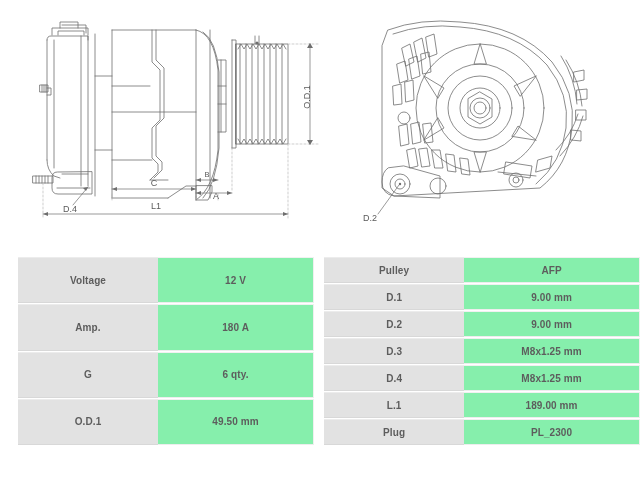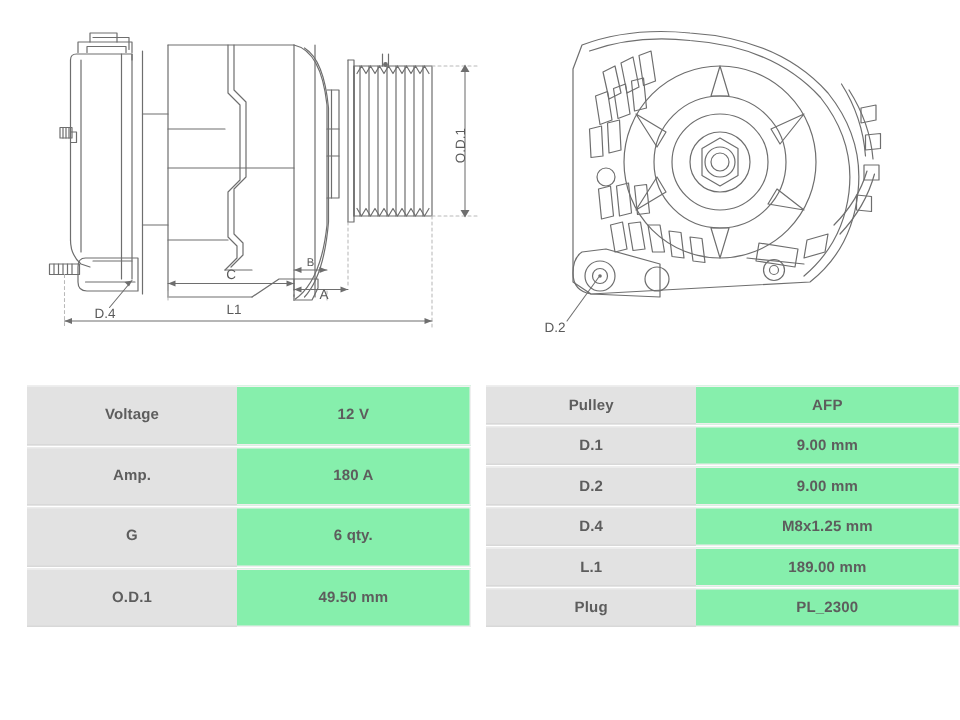--- a/index.html
+++ b/index.html
@@ -308,20 +308,24 @@
       </tr>
       <tr>
         <td class="cell-label">D.1</td>
         <td class="cell-value">9.00 mm</td>
       </tr>
       <tr>
         <td class="cell-label">D.2</td>
         <td class="cell-value">9.00 mm</td>
       </tr>
       <tr>
+        <td class="cell-label">D.3</td>
+        <td class="cell-value">M8x1.25 mm</td>
+      </tr>
+      <tr>
         <td class="cell-label">D.4</td>
         <td class="cell-value">M8x1.25 mm</td>
       </tr>
       <tr>
         <td class="cell-label">L.1</td>
         <td class="cell-value">189.00 mm</td>
       </tr>
       <tr>
         <td class="cell-label">Plug</td>
         <td class="cell-value">PL_2300</td>

